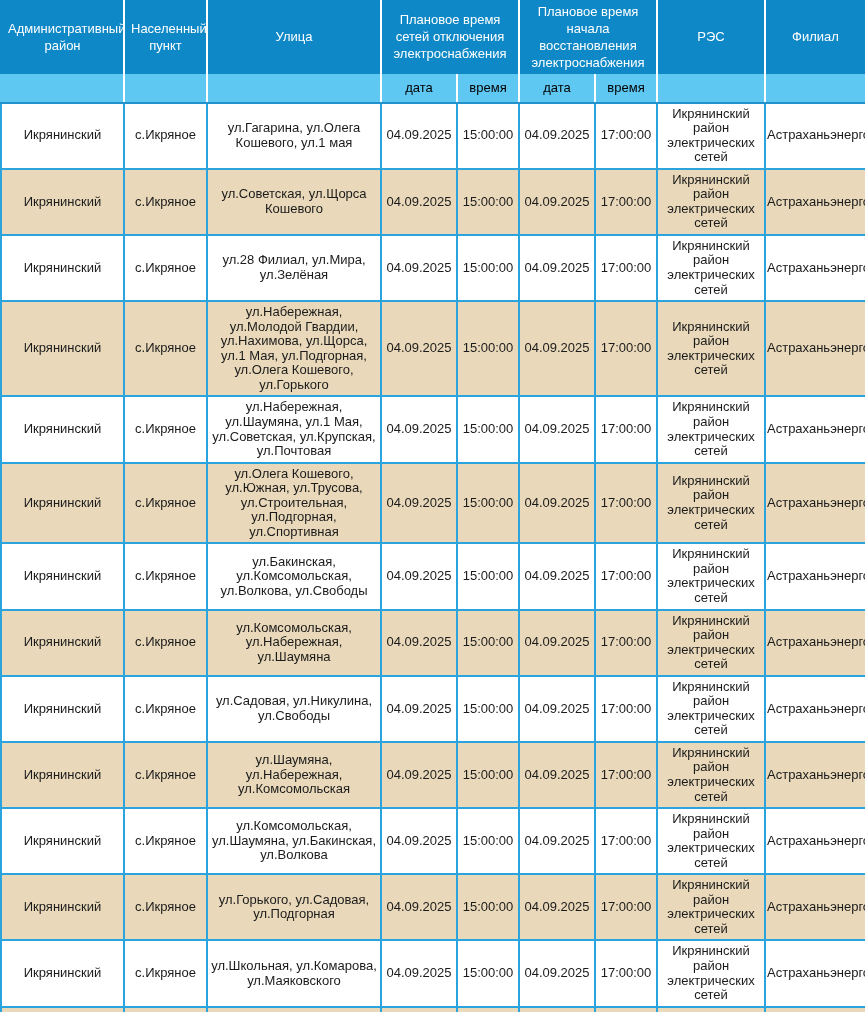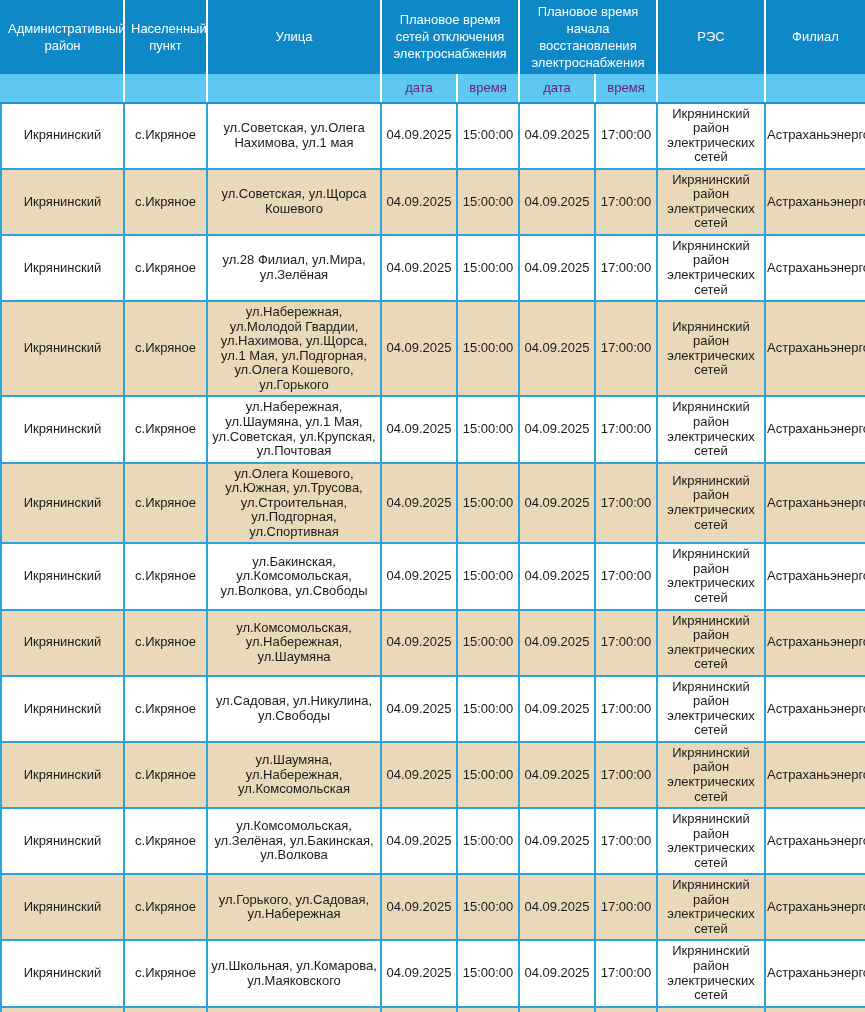--- a/index.html
+++ b/index.html
@@ -28,21 +28,21 @@
     border-top-color: #0e88c6;
     border-bottom: none;
     text-align: center;
     vertical-align: middle;
   }
   tr.head-main th:first-child { border-left-color: #0e88c6; }
   tr.head-main th:last-child  { border-right-color: #0e88c6; }
   
   tr.head-sub td {
     background: #5ec7f2;
-    color: #701a75;
+    color: #000000;
     font-size: 13px;
     height: 26px;
     padding: 1px 4px;
     border: 2px solid #ffffff;
     border-top: none;
     border-bottom: 2px solid #2192cc;
     text-align: center;
     vertical-align: middle;
   }
   tr.head-sub td:first-child { border-left-color: #5ec7f2; }
@@ -96,21 +96,21 @@
       <td>дата</td>
       <td>время</td>
       <td></td>
       <td></td>
     </tr>
   </thead>
   <tbody>
       <tr>
     <td>Икрянинский</td>
     <td>с.Икряное</td>
-    <td>ул.Советская, ул.Олега Нахимова, ул.1 мая</td>
+    <td>ул.Гагарина, ул.Олега Кошевого, ул.1 мая</td>
     <td>04.09.2025</td>
     <td>15:00:00</td>
     <td>04.09.2025</td>
     <td>17:00:00</td>
     <td>Икрянинский район электрических сетей</td>
     <td class="cell-branch">Астраханьэнерго</td>
   </tr>
       <tr class="alt">
     <td>Икрянинский</td>
     <td>с.Икряное</td>
@@ -206,32 +206,32 @@
     <td>04.09.2025</td>
     <td>15:00:00</td>
     <td>04.09.2025</td>
     <td>17:00:00</td>
     <td>Икрянинский район электрических сетей</td>
     <td class="cell-branch">Астраханьэнерго</td>
   </tr>
       <tr>
     <td>Икрянинский</td>
     <td>с.Икряное</td>
-    <td>ул.Комсомольская, ул.Зелёная, ул.Бакинская, ул.Волкова</td>
-    <td>04.09.2025</td>
-    <td>15:00:00</td>
-    <td>04.09.2025</td>
-    <td>17:00:00</td>
-    <td>Икрянинский район электрических сетей</td>
-    <td class="cell-branch">Астраханьэнерго</td>
-  </tr>
-      <tr class="alt">
-    <td>Икрянинский</td>
-    <td>с.Икряное</td>
-    <td>ул.Горького, ул.Садовая, ул.Набережная</td>
+    <td>ул.Комсомольская, ул.Шаумяна, ул.Бакинская, ул.Волкова</td>
+    <td>04.09.2025</td>
+    <td>15:00:00</td>
+    <td>04.09.2025</td>
+    <td>17:00:00</td>
+    <td>Икрянинский район электрических сетей</td>
+    <td class="cell-branch">Астраханьэнерго</td>
+  </tr>
+      <tr class="alt">
+    <td>Икрянинский</td>
+    <td>с.Икряное</td>
+    <td>ул.Горького, ул.Садовая, ул.Подгорная</td>
     <td>04.09.2025</td>
     <td>15:00:00</td>
     <td>04.09.2025</td>
     <td>17:00:00</td>
     <td>Икрянинский район электрических сетей</td>
     <td class="cell-branch">Астраханьэнерго</td>
   </tr>
       <tr>
     <td>Икрянинский</td>
     <td>с.Икряное</td>

